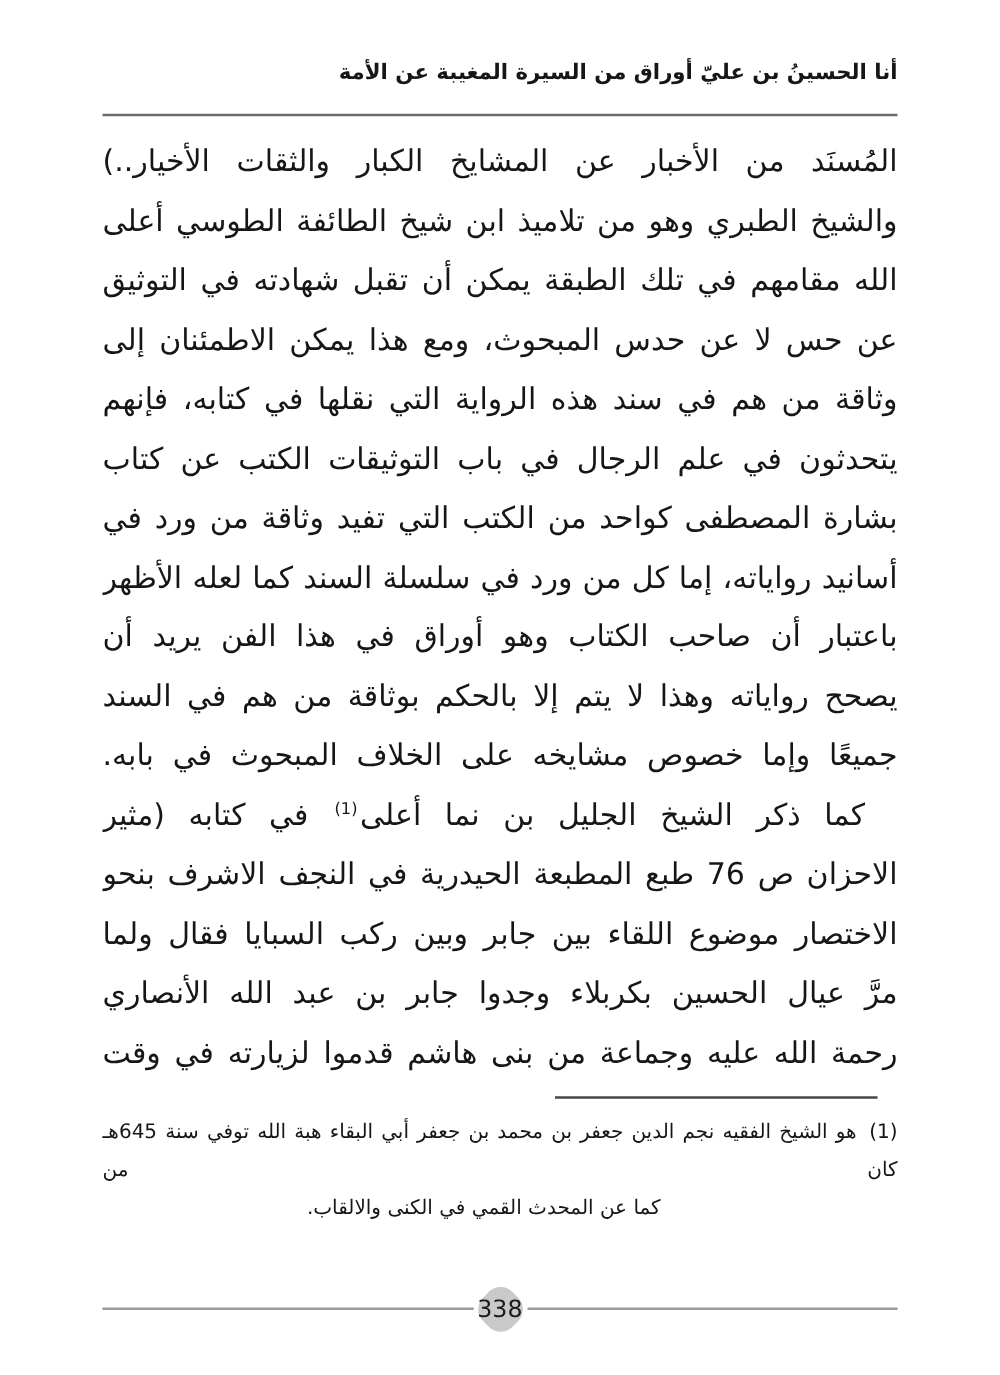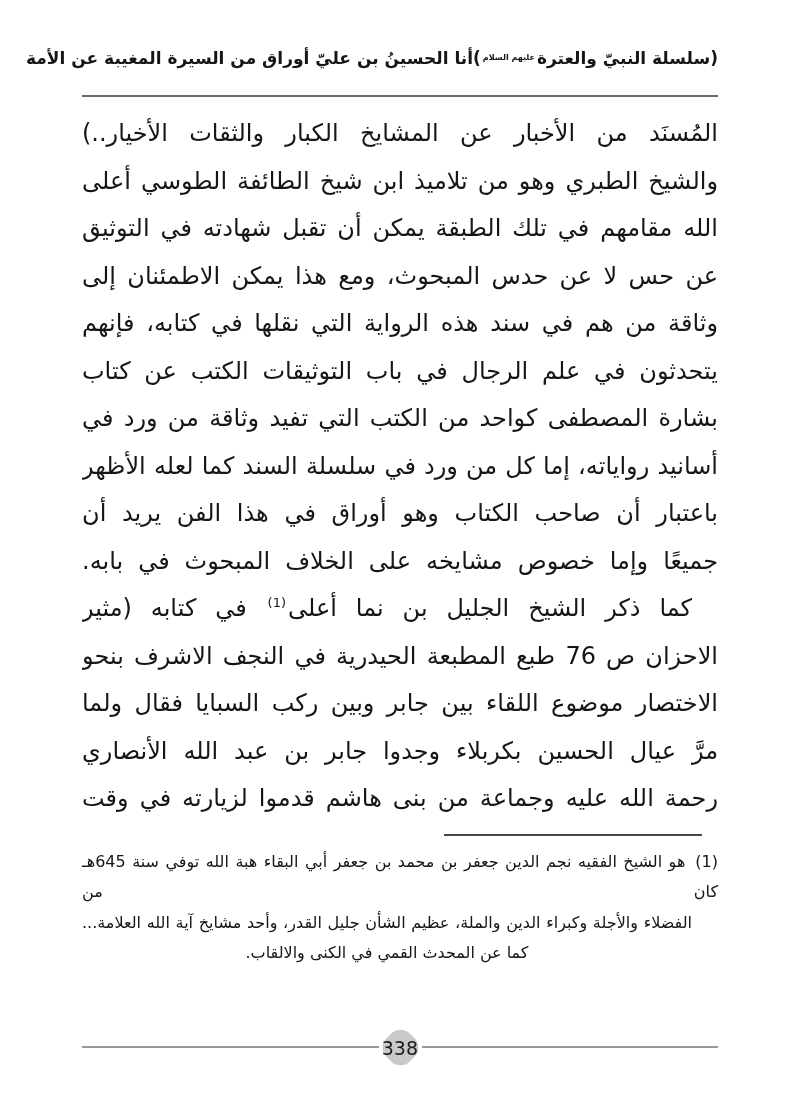--- a/index.html
+++ b/index.html
@@ -111,50 +111,49 @@
     color: #1a1a1a;
     direction: ltr;
   }
 </style>
 </head>
 <body>
 
 <div class="page">
 
   <header class="hdr">
-    <div class="hdr-right"><span>(سلسلة النبيّ والعترة</span><span class="honorific">عليهم السلام</span><span>)</span></div>
     <div class="hdr-left">أنا الحسينُ بن عليّ أوراق من السيرة المغيبة عن الأمة</div>
   </header>
 
   <div class="hdr-rule"></div>
 
   <main class="bodytext">
     <div class="line">المُسنَد من الأخبار عن المشايخ الكبار والثقات الأخيار..)</div>
     <div class="line">والشيخ الطبري وهو من تلاميذ ابن شيخ الطائفة الطوسي أعلى</div>
     <div class="line">الله مقامهم في تلك الطبقة يمكن أن تقبل شهادته في التوثيق وأنها</div>
     <div class="line">عن حس لا عن حدس المبحوث، ومع هذا يمكن الاطمئنان إلى</div>
     <div class="line">وثاقة من هم في سند هذه الرواية التي نقلها في كتابه، فإنهم</div>
     <div class="line">يتحدثون في علم الرجال في باب التوثيقات الكتب عن كتاب</div>
     <div class="line">بشارة المصطفى كواحد من الكتب التي تفيد وثاقة من ورد في</div>
     <div class="line">أسانيد رواياته، إما كل من ورد في سلسلة السند كما لعله الأظهر</div>
     <div class="line">باعتبار أن صاحب الكتاب وهو أوراق في هذا الفن يريد أن</div>
+    <div class="line">يصحح رواياته وهذا لا يتم إلا بالحكم بوثاقة من هم في السند</div>
     <div class="line">جميعًا وإما خصوص مشايخه على الخلاف المبحوث في بابه.</div>
 
     <div class="line para-first"><span>كما ذكر الشيخ الجليل بن نما أعلى</span><sup class="fnref">(1)</sup> <span>في كتابه (مثير</span></div>
     <div class="line">الاحزان ص 76 طبع المطبعة الحيدرية في النجف الاشرف بنحو</div>
     <div class="line">الاختصار موضوع اللقاء بين جابر وبين ركب السبايا فقال ولما</div>
     <div class="line">مرَّ عيال الحسين بكربلاء وجدوا جابر بن عبد الله الأنصاري</div>
     <div class="line">رحمة الله عليه وجماعة من بنى هاشم قدموا لزيارته في وقت</div>
   </main>
 
   <div class="fn-sep"></div>
 
   <section class="footnote">
     <div class="fn-line"><span class="fn-marker">(1)</span><span>هو الشيخ الفقيه نجم الدين جعفر بن محمد بن جعفر أبي البقاء هبة الله توفي سنة 645هـ كان من</span></div>
-    <div class="fn-line fn-cont">الفضلاء والأجلة وكبراء الدين والملة، عظيم الشأن جليل القدر، وأحد مشايخ آية الله العلامة...</div>
     <div class="fn-line fn-cont fn-center">كما عن المحدث القمي في الكنى والالقاب.</div>
   </section>
 
   <footer class="pgfoot">
     <div class="foot-line"></div>
     <div class="pgnum-blob">
       <span class="pgnum">338</span>
     </div>
     <div class="foot-line"></div>
   </footer>

